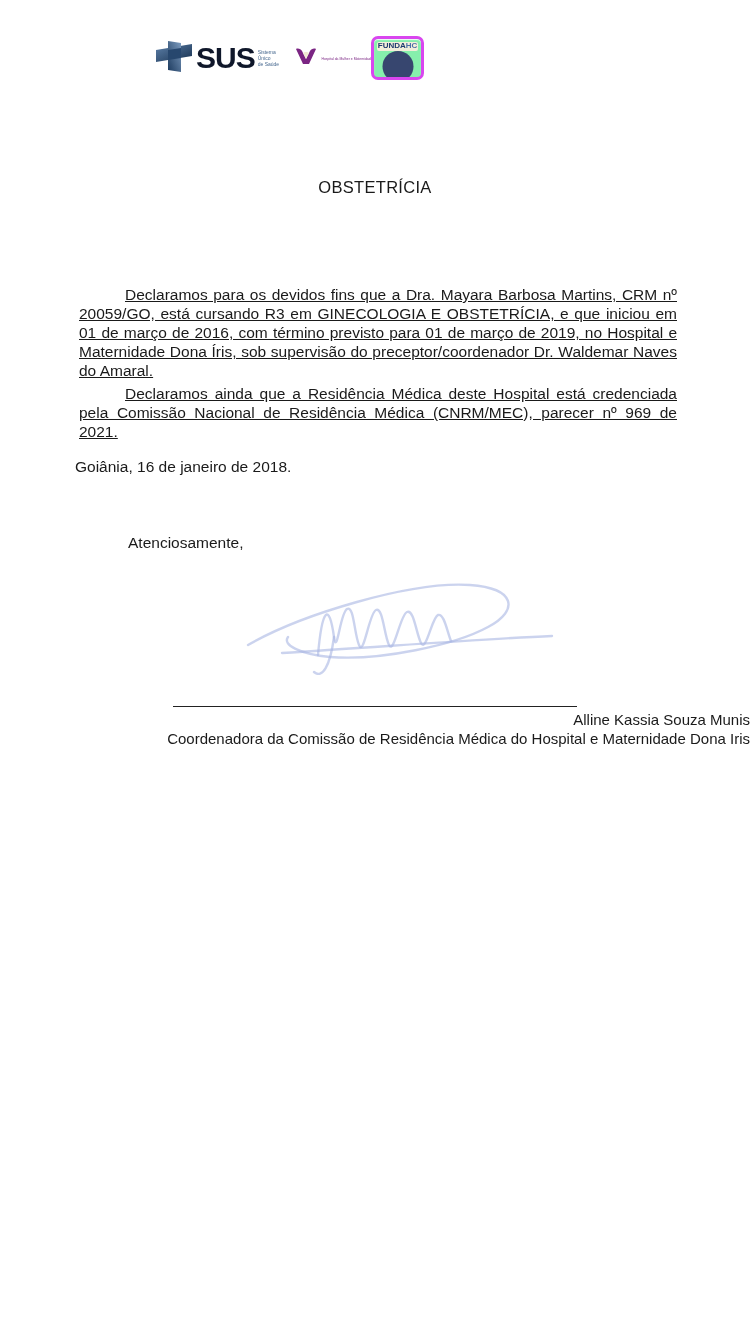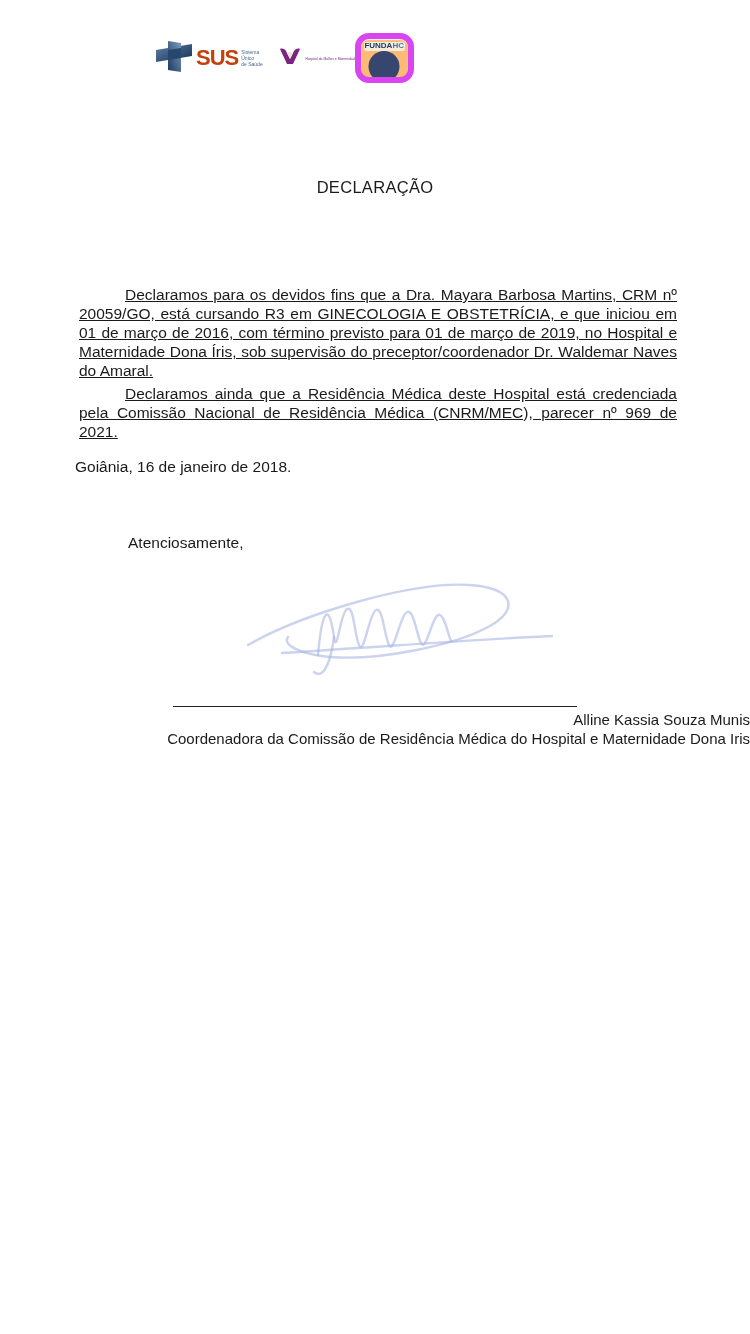--- a/index.html
+++ b/index.html
@@ -5,31 +5,31 @@
   html,body { margin:0; padding:0; background:#ffffff; }
   .page {
     position:relative; width:750px; height:1334px; background:#ffffff;
     font-family:"Liberation Sans", sans-serif; color:#1a1a1a; overflow:hidden;
   }
 
   
   .logos { position:absolute; left:155px; top:38px; height:40px; display:flex; align-items:center; gap:16px; }
 
   .sus-logo { display:flex; align-items:center; gap:3px; }
-  .sus-acronym { font-size:22px; font-weight:bold; color:#c2410c; letter-spacing:-1px; line-height:22px; }
+  .sus-acronym { font-size:30px; font-weight:bold; color:#0f172a; letter-spacing:-1px; line-height:22px; }
   .sus-sub { display:flex; flex-direction:column; justify-content:center; }
   .sus-sub span { font-size:5px; line-height:6px; color:#46688f; white-space:nowrap; }
 
   .iris-logo { display:flex; flex-direction:row; align-items:center; width:60px; }
   .iris-tagline { font-size:4px; line-height:5px; color:#7b2583; white-space:nowrap; transform:scale(.85); }
   .iris-name { font-family:"Liberation Serif", serif; font-size:11.5px; font-weight:bold; color:#7b2583; letter-spacing:.2px; line-height:12px; }
 
   .fundahc-logo {
-    position:relative; width:47px; height:38px; background:#fdba74;
-    border:6px solid #d946ef; border-radius:14px; overflow:hidden;
+    position:relative; width:47px; height:38px; background:#86efac;
+    border:3px solid #d946ef; border-radius:7px; overflow:hidden;
     box-shadow:inset 0 1px 1px rgba(255,255,255,.9);
   }
   .fundahc-band { position:absolute; left:3px; top:3px; right:3px; height:9px; background:#f3eeda; border-radius:2px; }
   .fundahc-text { position:absolute; top:2px; left:0; width:100%; text-align:center; font-size:8px; font-weight:bold; color:#1e3a6e; letter-spacing:0; }
   .fundahc-text .hc { color:#4d6fa6; }
   .fundahc-dome { position:absolute; left:50%; transform:translateX(-50%); top:12px; width:31px; height:31px; border-radius:50%; background:#37466f; }
 
   
   .doc-title { position:absolute; top:178px; left:0; width:750px; text-align:center; font-size:16.5px; letter-spacing:.3px; }
 
@@ -90,21 +90,21 @@
     </div>
 
     <div class="fundahc-logo">
       <span class="fundahc-band"></span>
       <span class="fundahc-text"><span>FUNDA</span><span class="hc">HC</span></span>
       <span class="fundahc-dome"></span>
     </div>
 
   </div>
 
-  <div class="doc-title">DECLARAÇÃO</div>
+  <div class="doc-title">OBSTETRÍCIA</div>
 
   <div class="doc-body">
     <p>Declaramos para os devidos fins que a Dra. Mayara Barbosa Martins, CRM nº 20059/GO, está cursando R3 em GINECOLOGIA E OBSTETRÍCIA, e que iniciou em 01 de março de 2016, com término previsto para 01 de março de 2019, no Hospital e Maternidade Dona Íris, sob supervisão do preceptor/coordenador Dr. Waldemar Naves do Amaral.</p>
     <p>Declaramos ainda que a Residência Médica deste Hospital está credenciada pela Comissão Nacional de Residência Médica (CNRM/MEC), parecer nº 969 de 2021.</p>
   </div>
 
   <div class="date-line">Goiânia, 16 de janeiro de 2018.</div>
 
   <div class="closing">Atenciosamente,</div>
 

